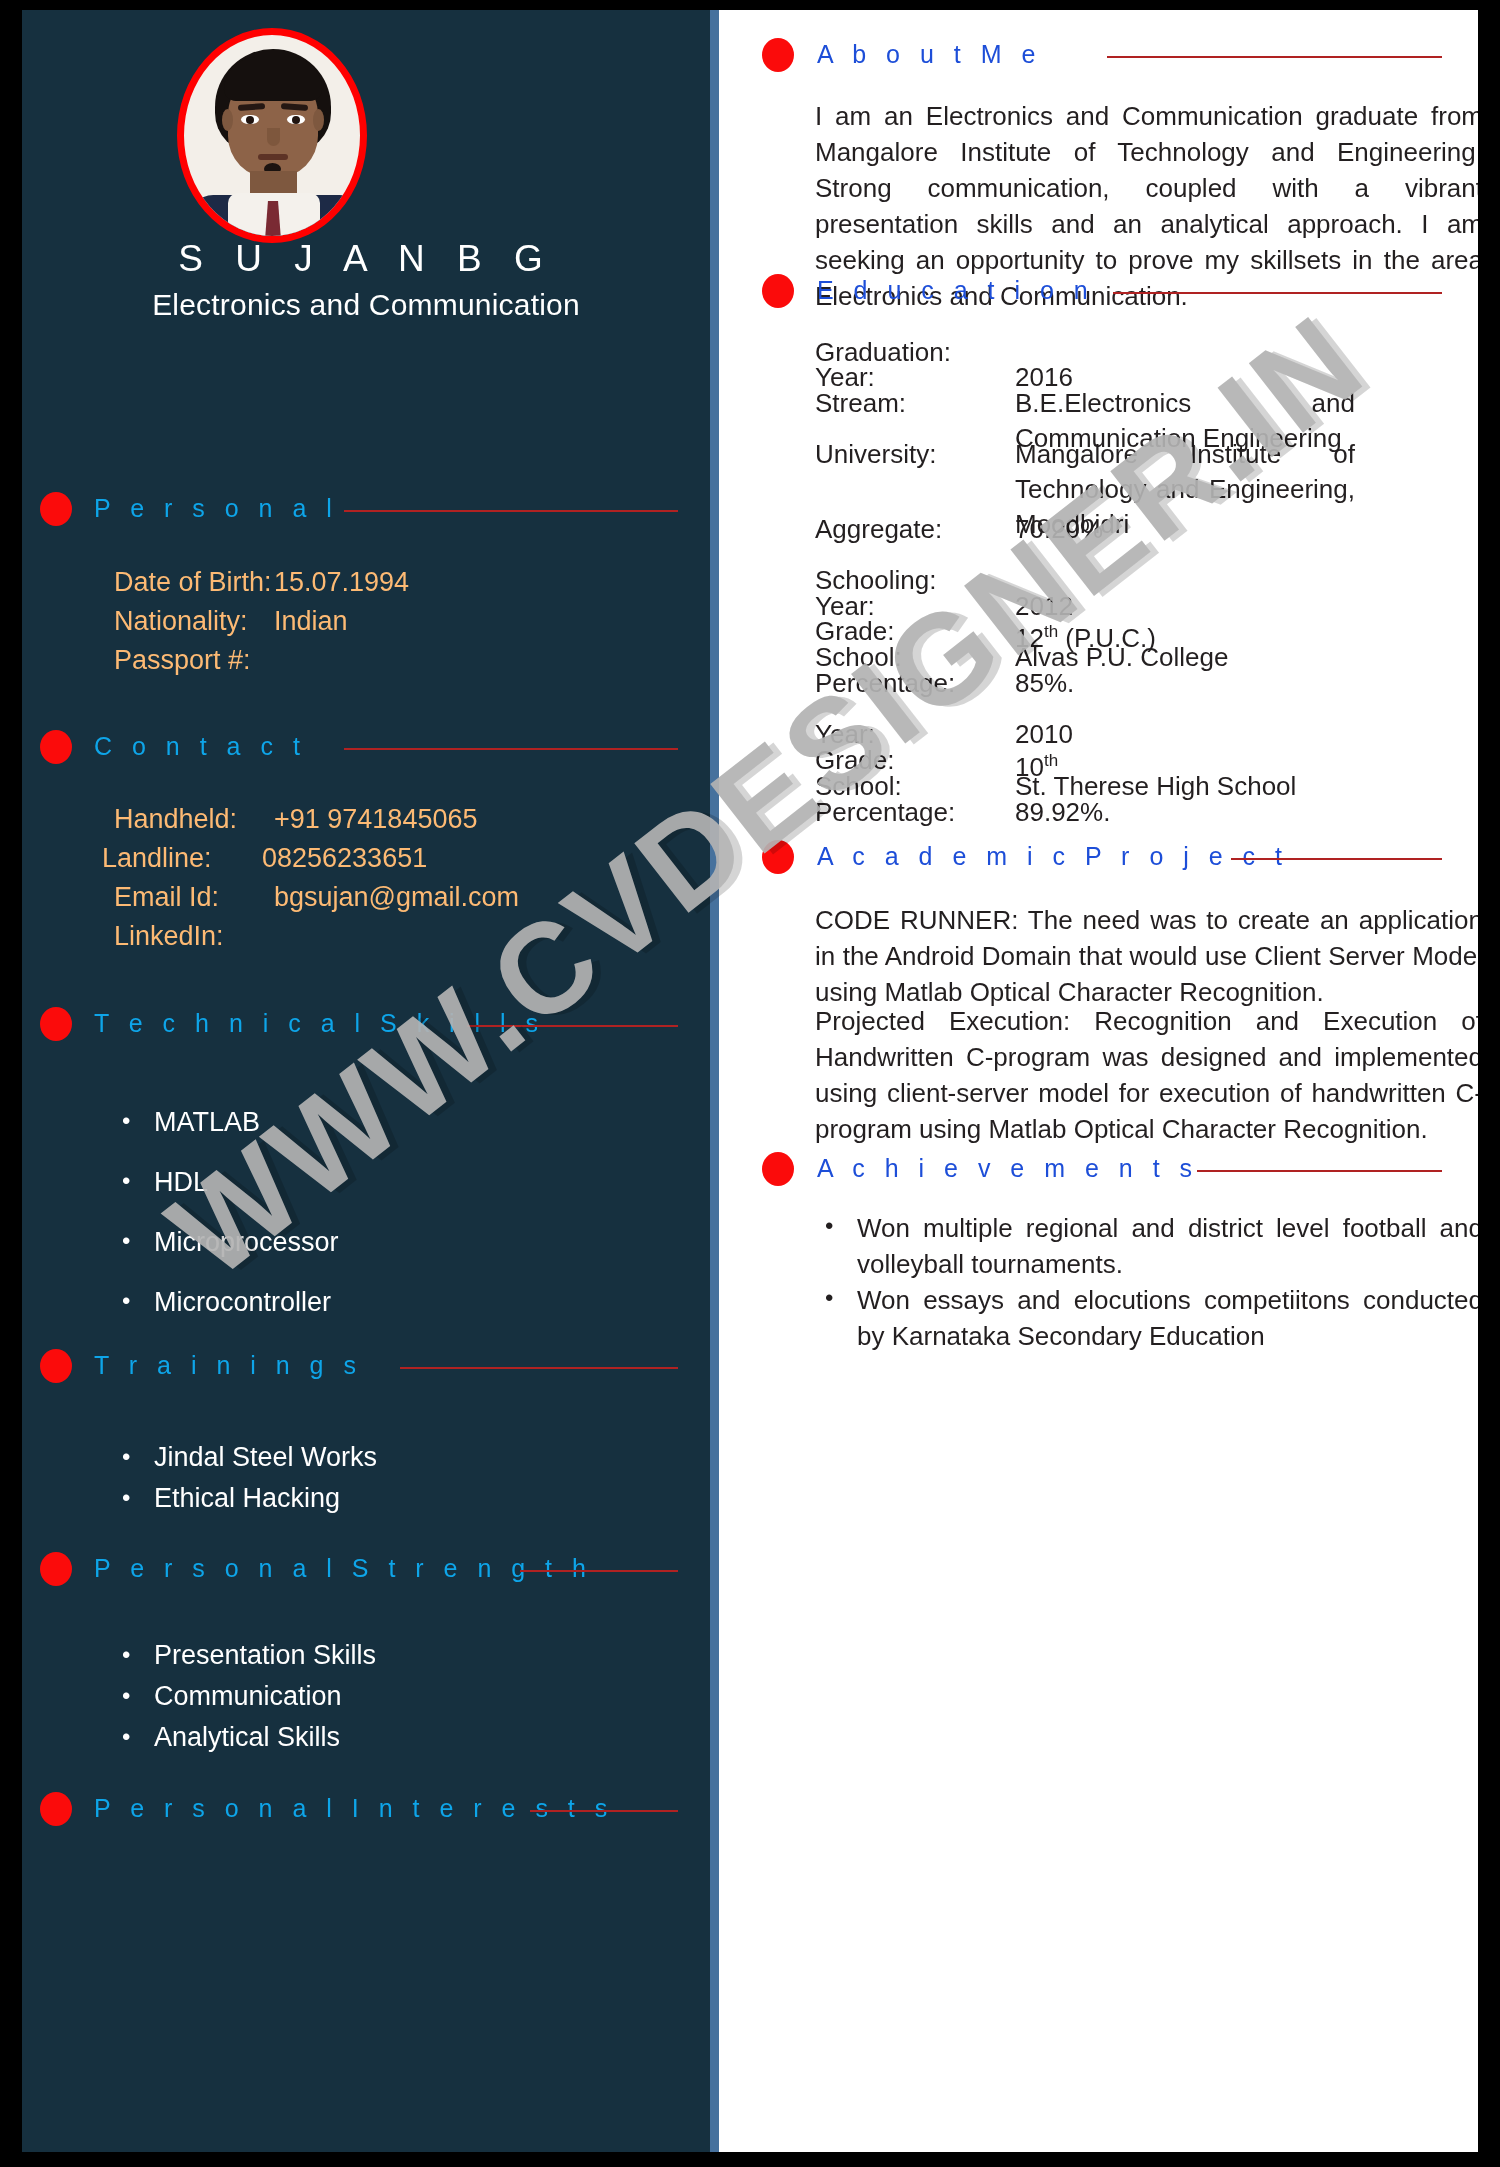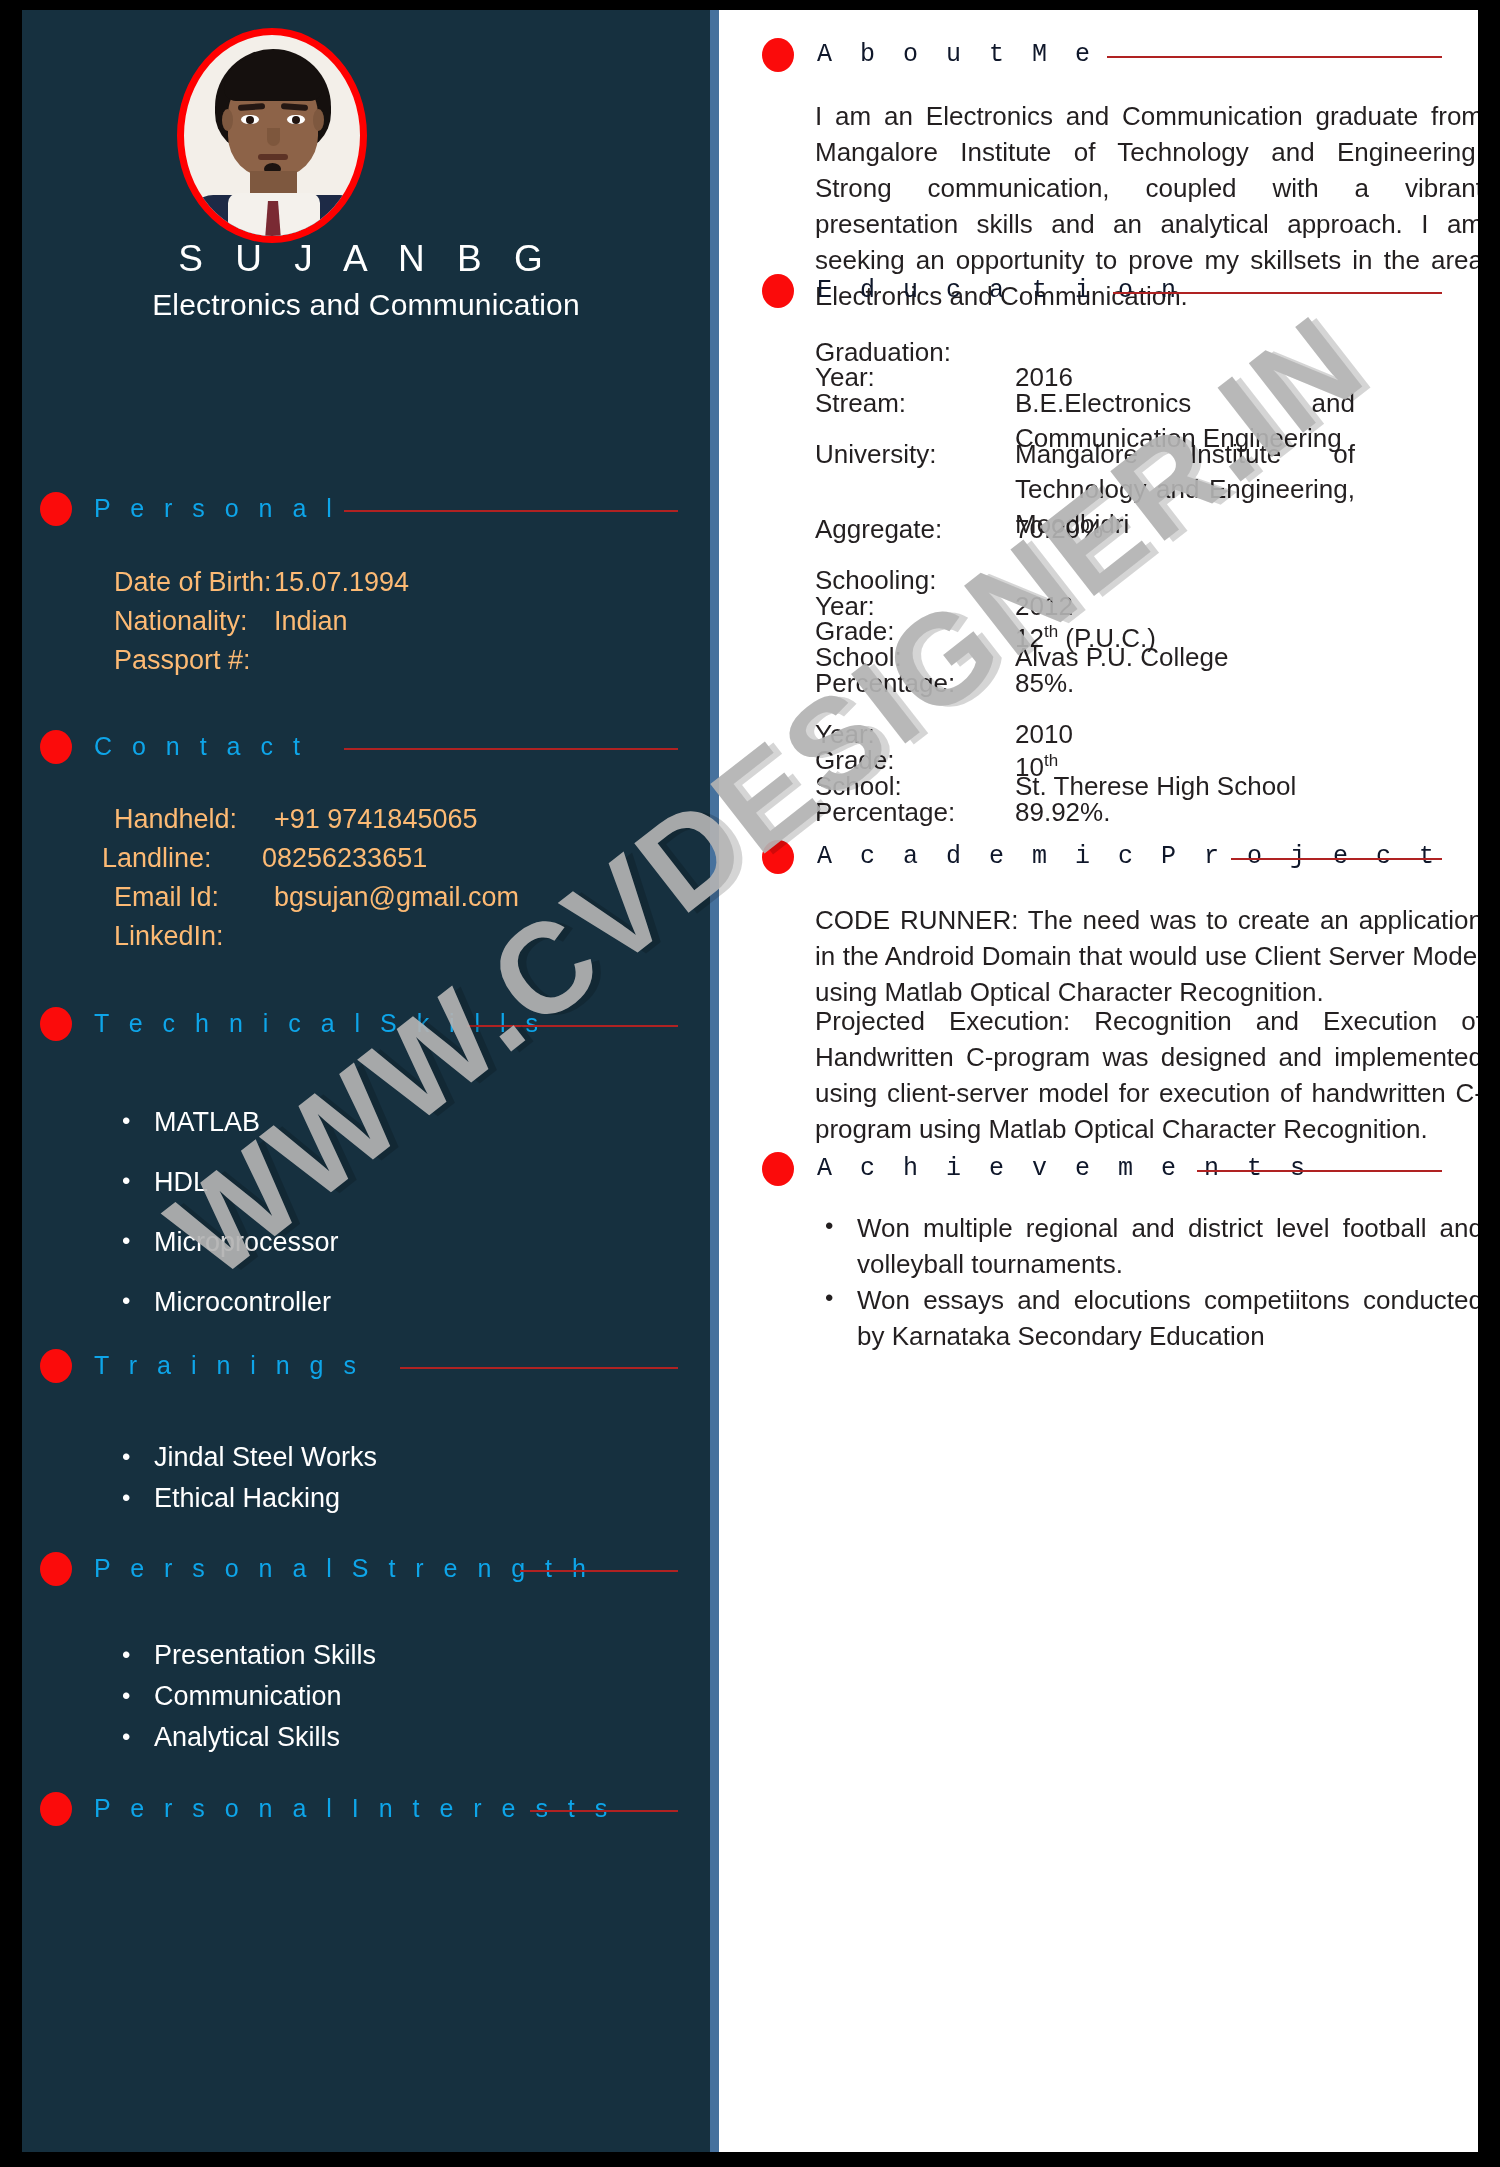--- a/index.html
+++ b/index.html
@@ -111,21 +111,21 @@
     position:absolute;
     height:0; border-top:2px solid #b02222;
     top:20px;
   }
   
   #left-col .dot{left:18px;}
   #left-col .sec-title{left:72px;color:#0ea5e9;}
   #left-col .rule{right:32px;}
   
   #right-col .dot{left:43px;}
-  #right-col .sec-title{left:98px;color:#0f172a;font-family:Liberation Mono, monospace;}
+  #right-col .sec-title{left:98px;color:#1d4ed8;}
   #right-col .rule{right:36px;}
 
   
   .kv{position:absolute;font-size:27px;line-height:39px;color:#fdba74;white-space:nowrap;}
   .kv .k{display:inline-block;width:160px;}
 
   
   .blist{position:absolute;list-style:none;margin:0;padding:0;}
   .blist li{
     font-size:27px;color:#ffffff;

